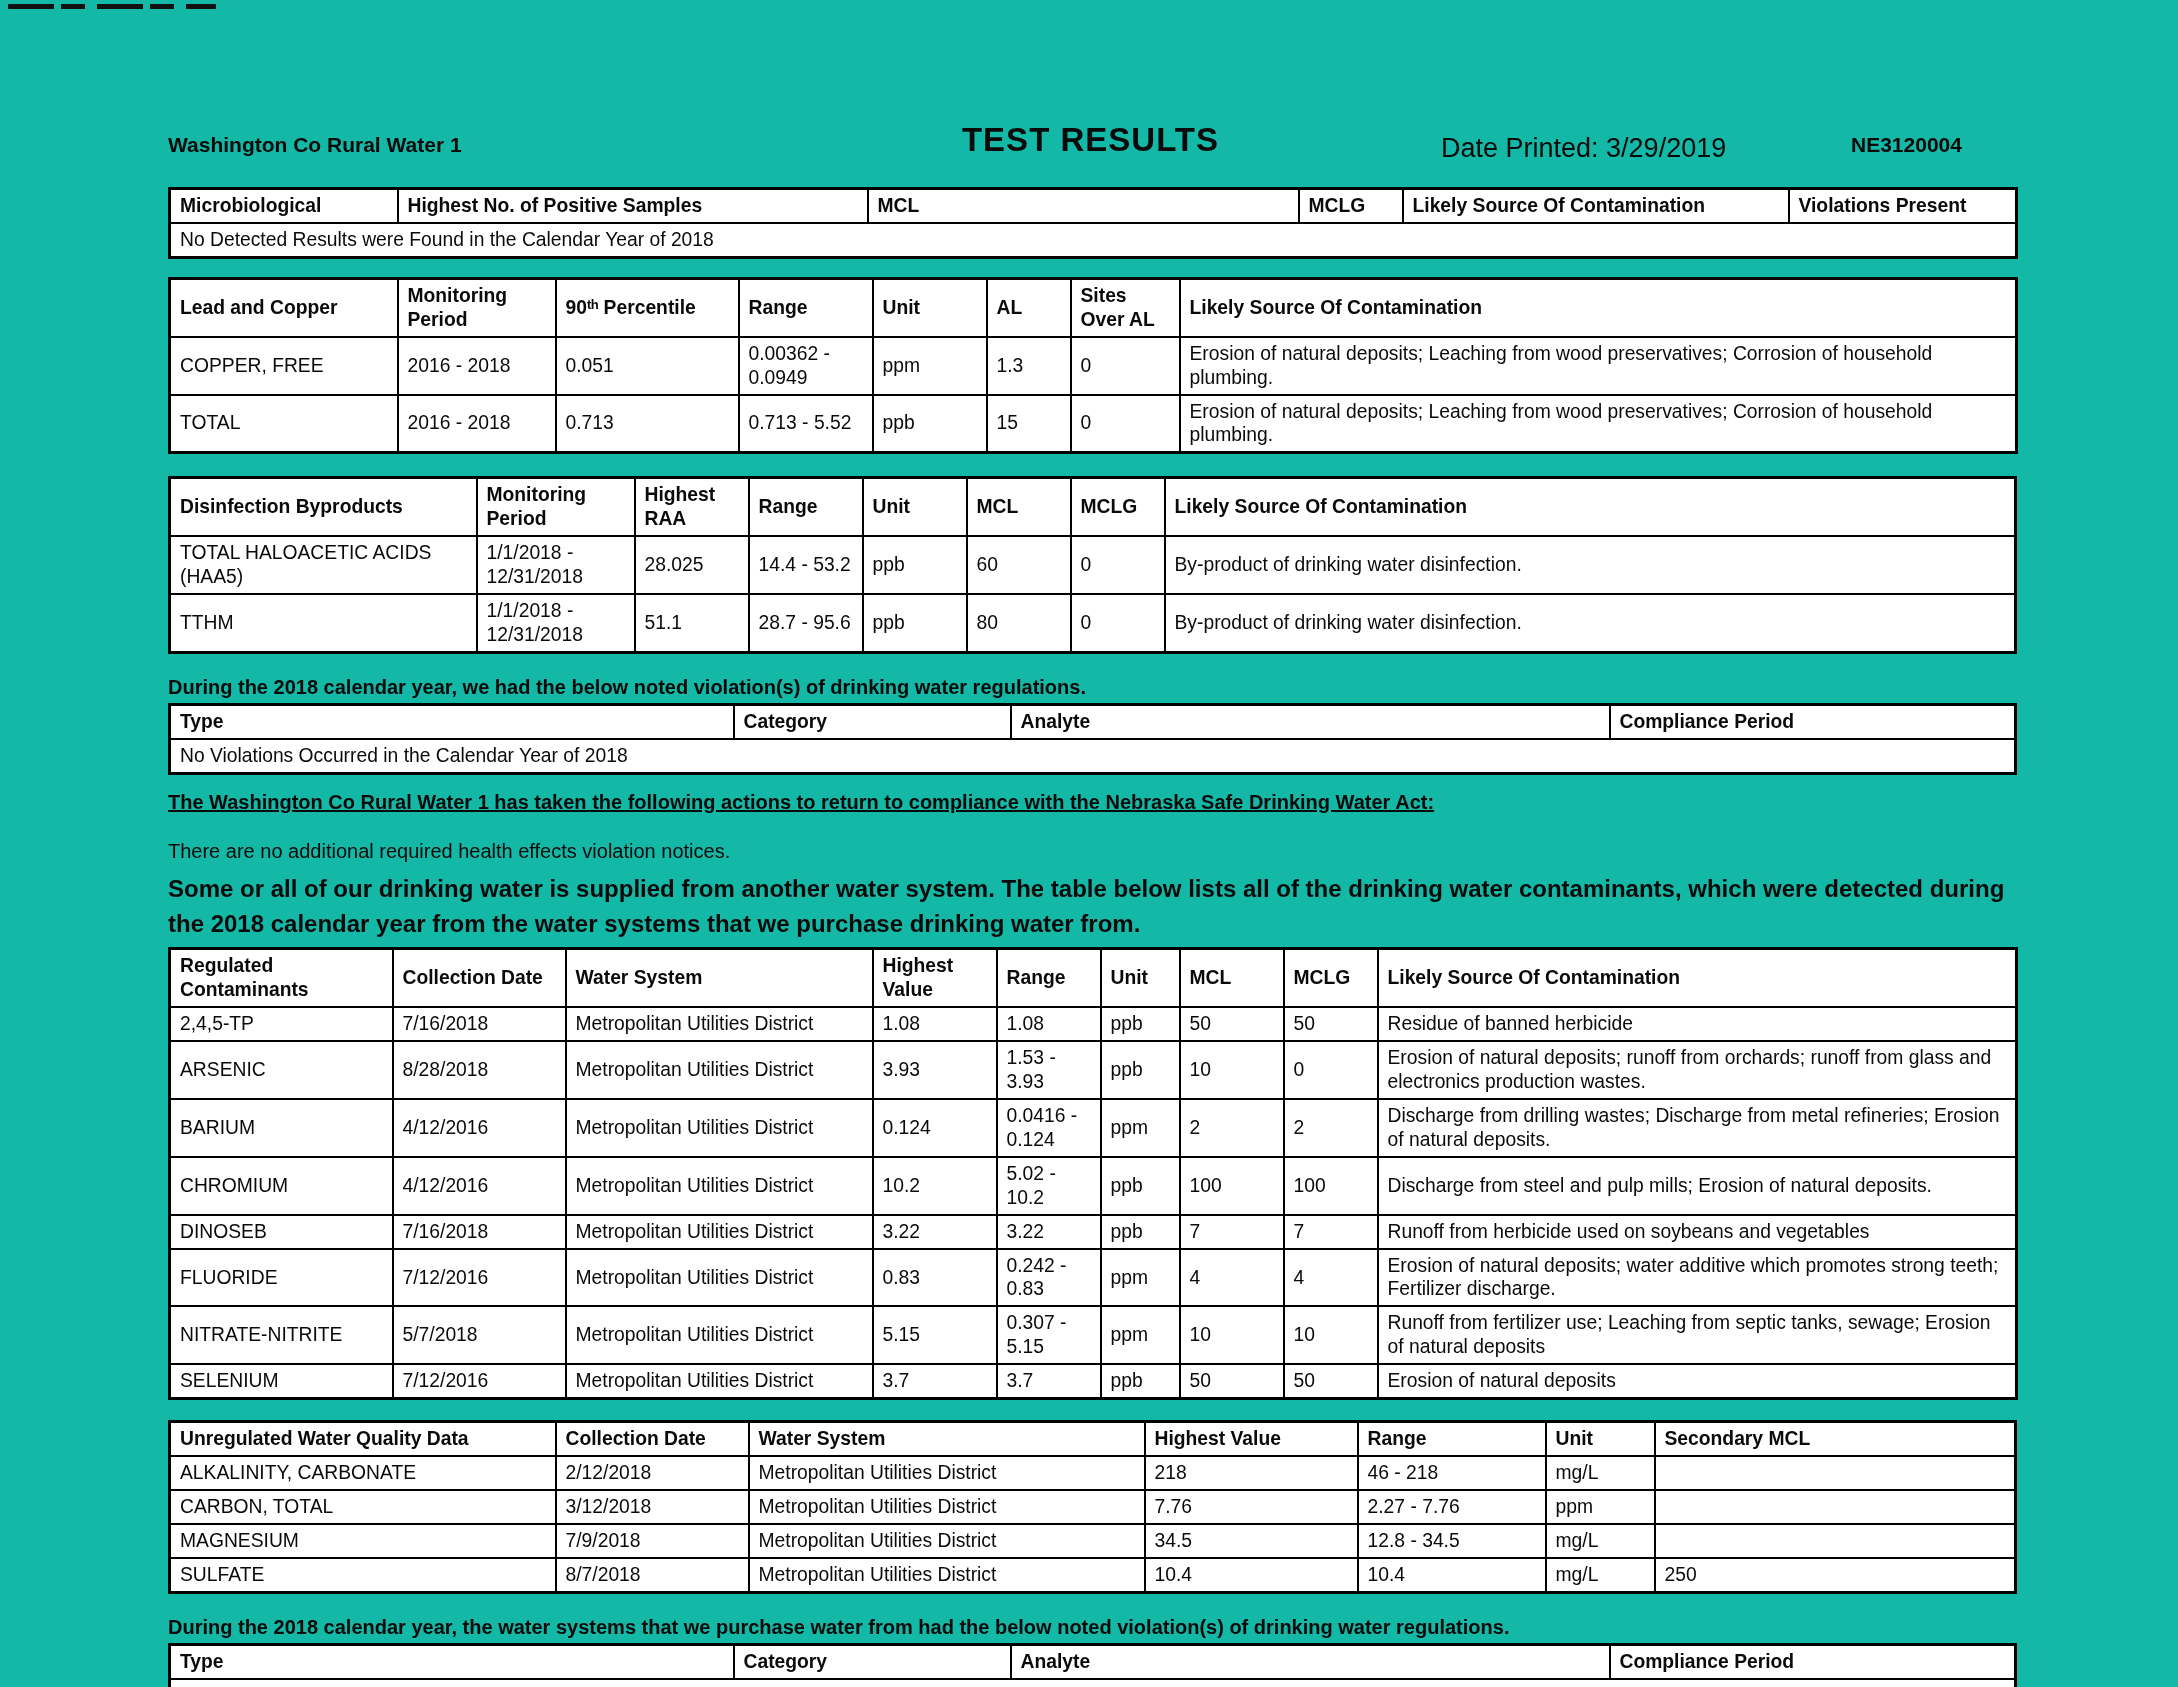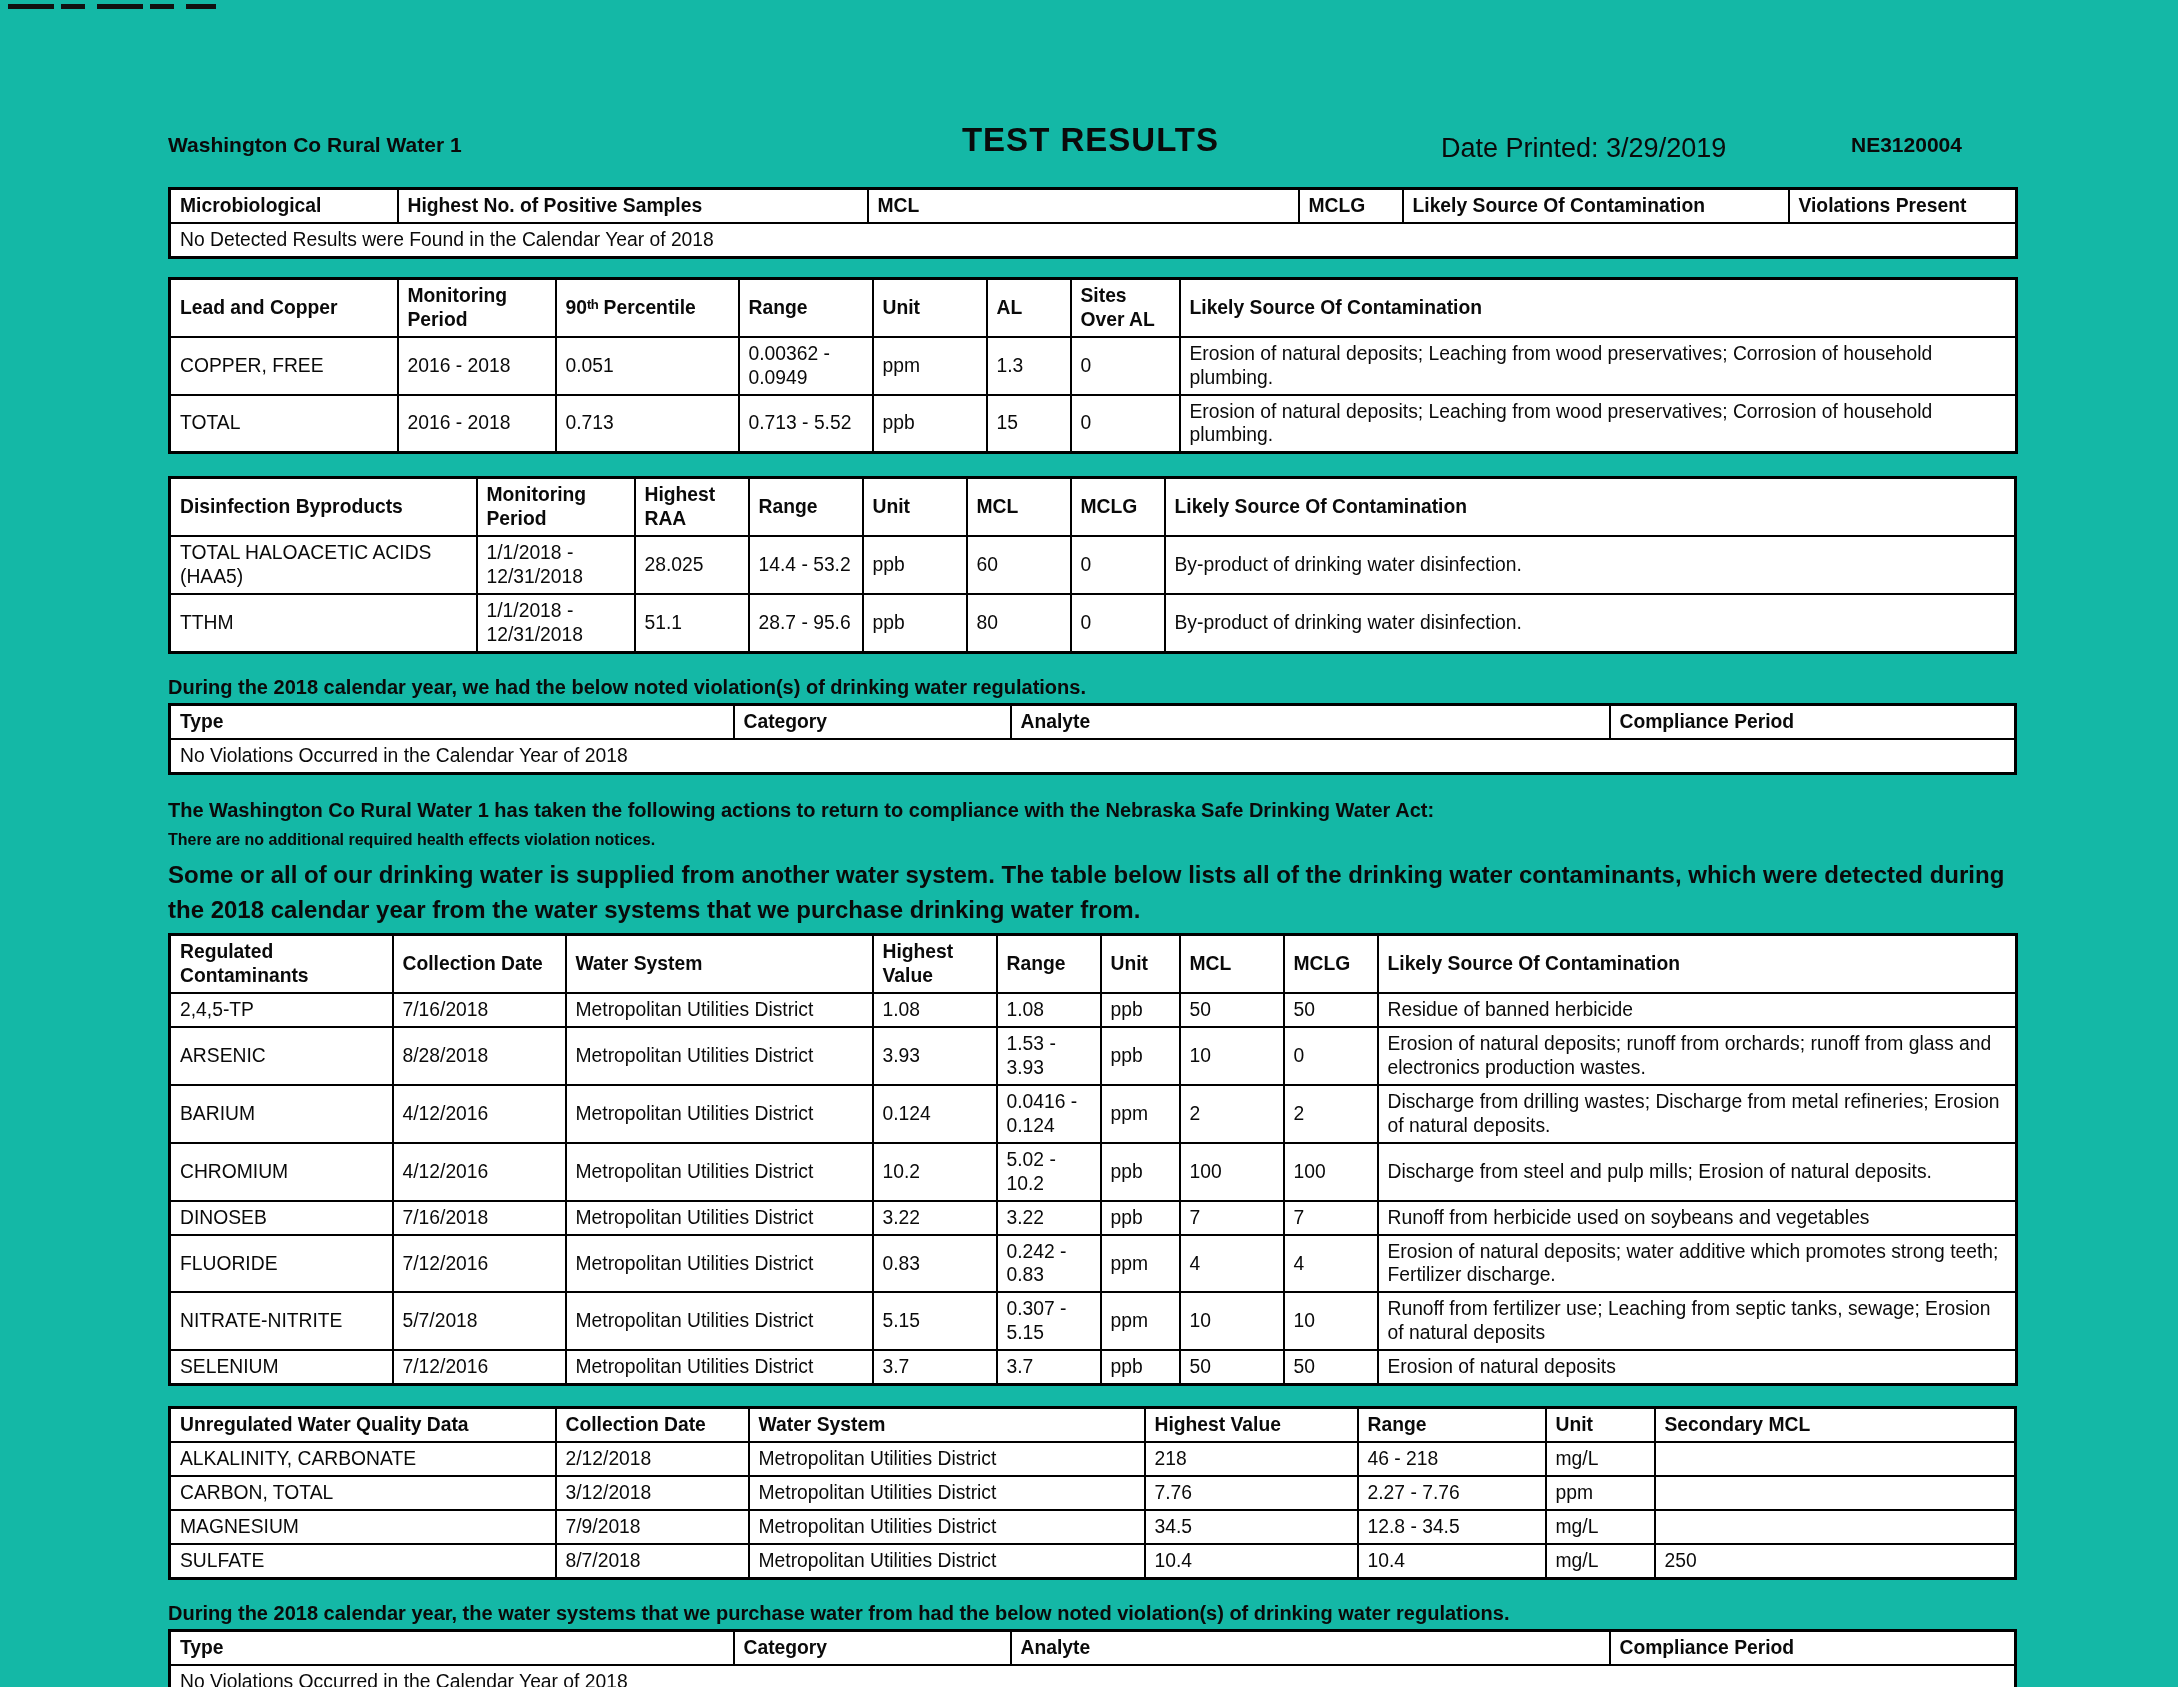--- a/index.html
+++ b/index.html
@@ -64,25 +64,26 @@
   .tbl-unreg      { margin-top: 20px; }
   .tbl-lead th, .tbl-disinf th, .tbl-purchased th { height: 55px; }
   .tbl-micro th, .tbl-viol th, .tbl-unreg th { height: 32px; }
   
   .intro-line {
     margin-top: 22px;
     font-size: 20px;
     font-weight: bold;
   }
   .heading-underline {
-    margin-top: 24px;
+    margin-top: 16px;
     font-size: 20px;
     font-weight: bold;
-  }
-  .plain-note   { margin-top: 9px;  font-size: 16px; font-weight: bold; }
+    text-decoration: underline;
+  }
+  .plain-note   { margin-top: 26px;  font-size: 20px; }
   .bold-para    { margin-top: 9px;  font-size: 24px; font-weight: bold; line-height: 1.45; }
 </style>
 </head>
 <body>
 
 <div class="page">
   <div class="scan-artifact"></div>
 
   <div class="doc">
 

